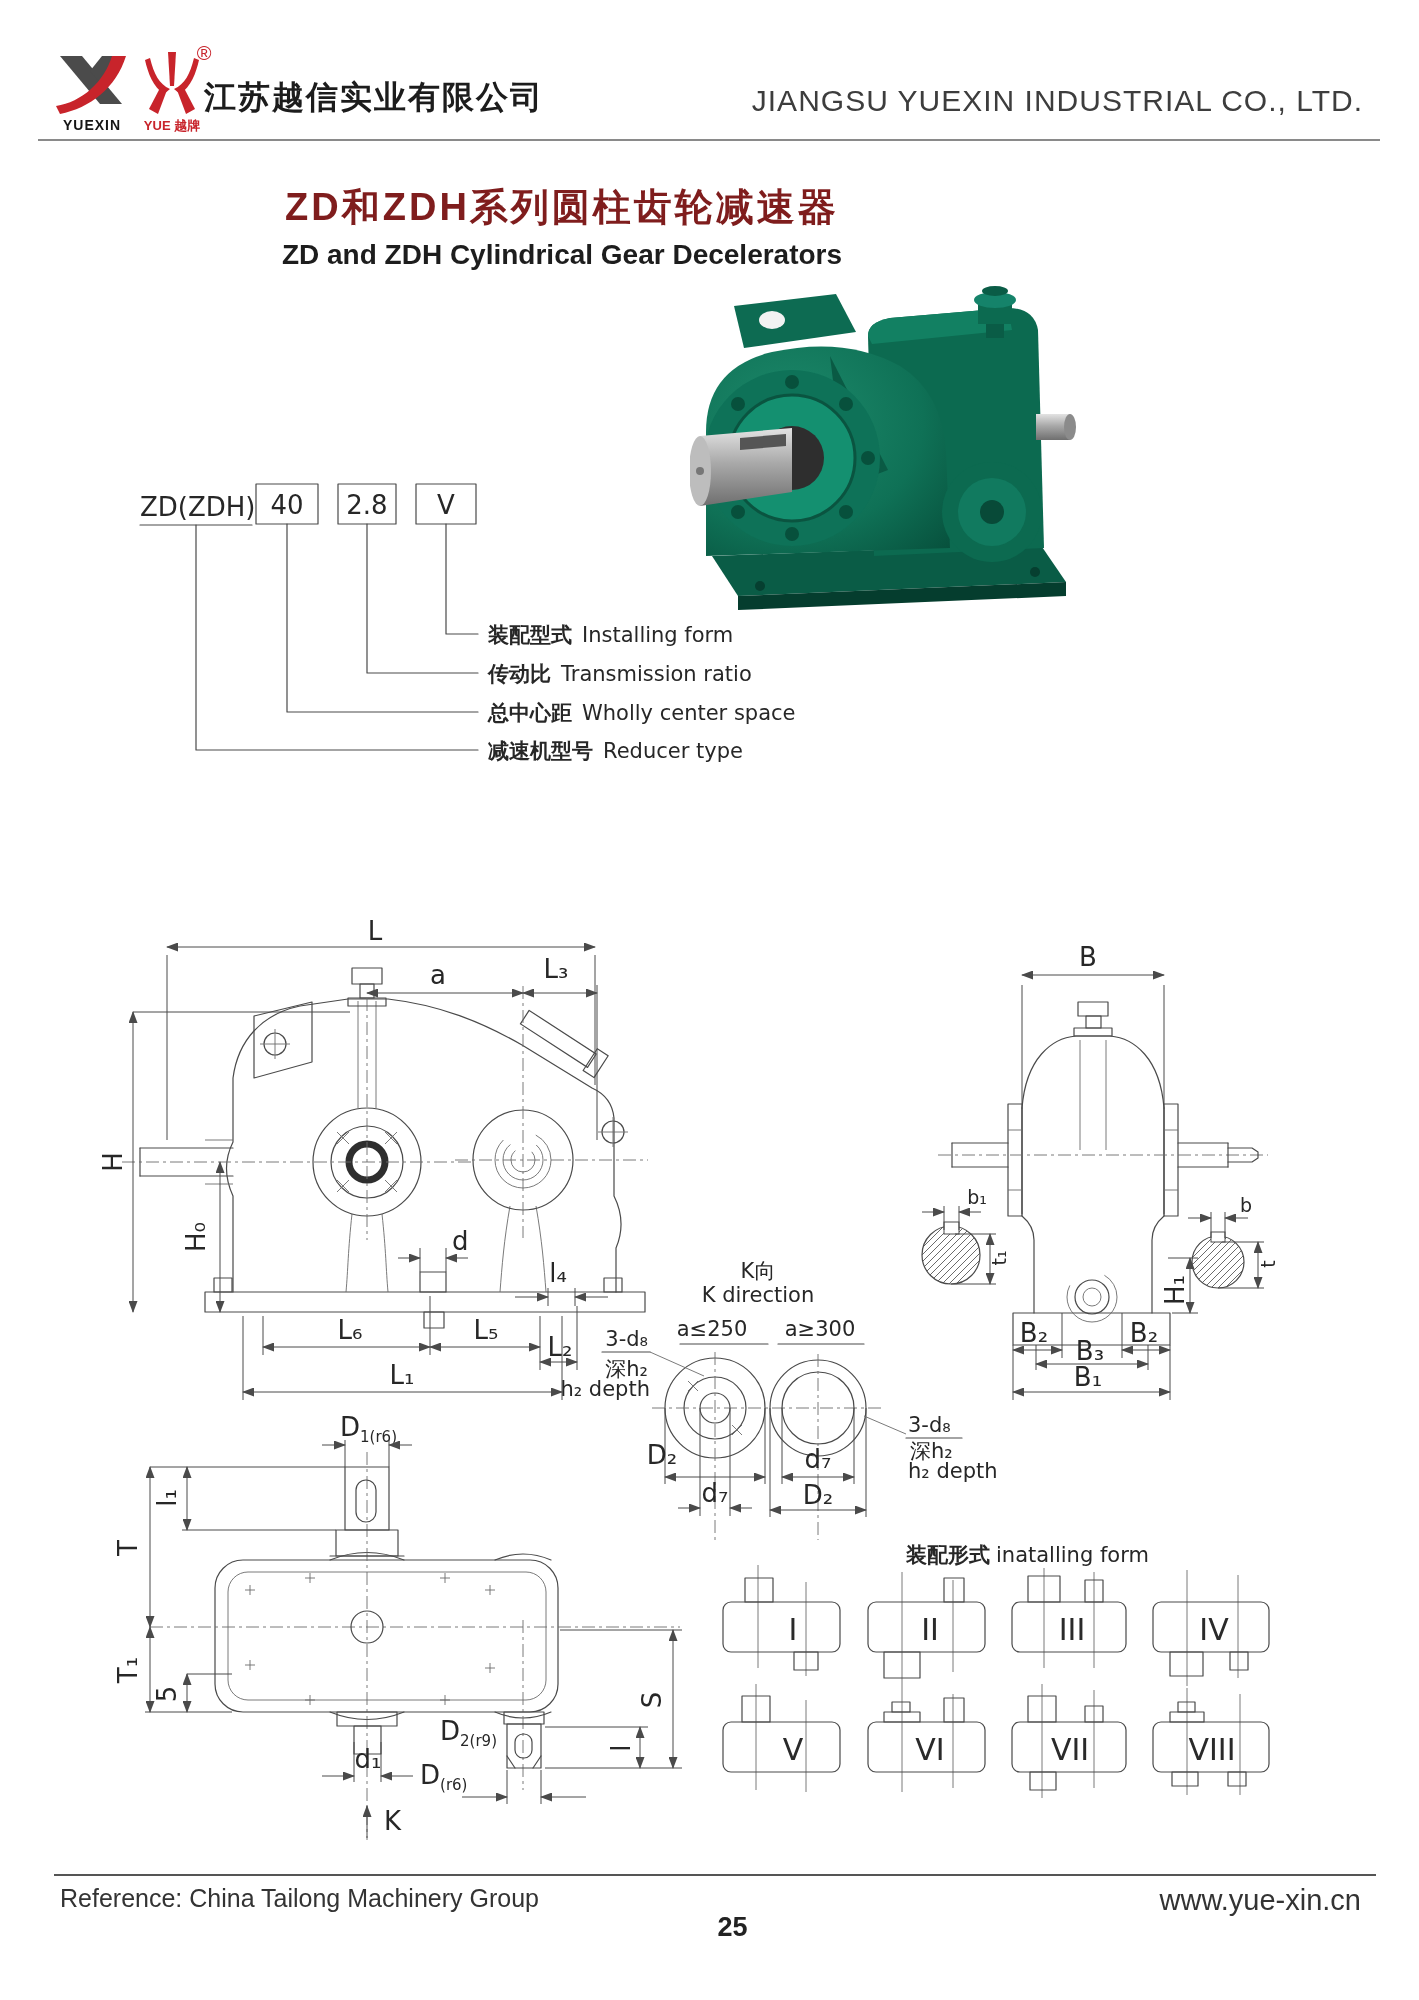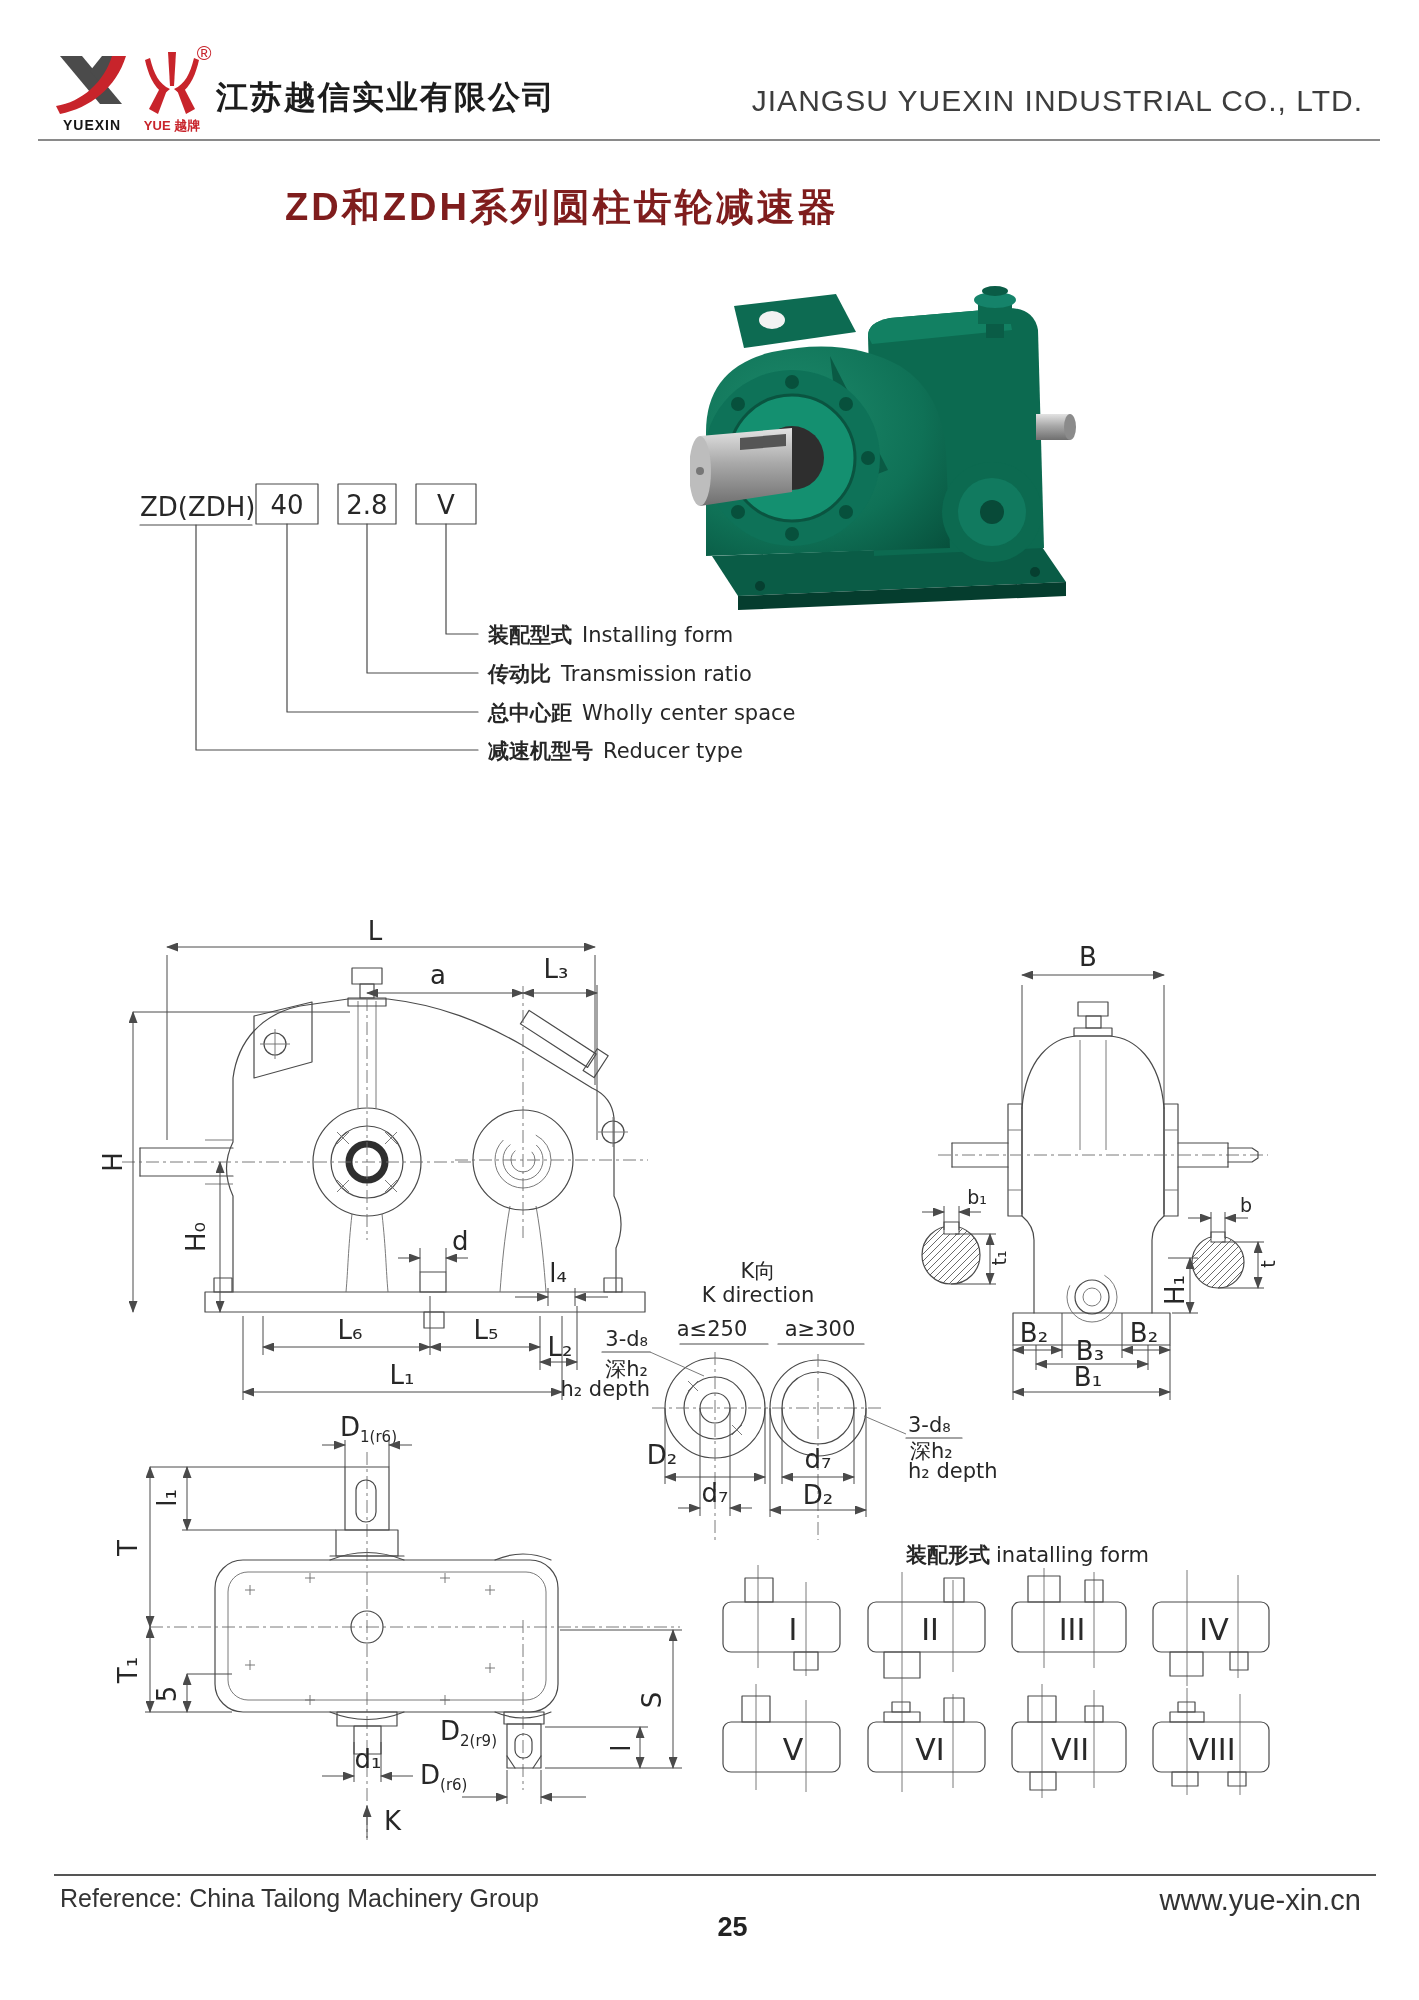--- a/index.html
+++ b/index.html
@@ -1,19 +1,19 @@
 <!DOCTYPE html>
 <html><head>
 <meta charset="utf-8">
 <style>
   html,body{margin:0;padding:0;background:#ffffff;}
   .page{position:relative;width:1419px;height:2000px;background:#fff;overflow:hidden;
         font-family:"Liberation Sans","DejaVu Sans",sans-serif;color:#222;}
   
-  .hdr-cn{position:absolute;left:216px;top:76px;font-size:32px;font-weight:bold;color:#1c1c1c;letter-spacing:2px;text-align:right;}
+  .hdr-cn{position:absolute;left:204px;top:76px;font-size:32px;font-weight:bold;color:#1c1c1c;letter-spacing:2px;text-align:right;}
   .hdr-en{position:absolute;right:56px;top:84px;font-size:30px;color:#3d3d3d;letter-spacing:1px;}
   .hdr-rule{position:absolute;left:38px;top:139px;width:1342px;height:2px;background:#8a8a8a;}
   
   .title-wrap{position:absolute;left:0;top:182px;width:1124px;text-align:center;}
   .title-cn{font-size:38px;font-weight:bold;color:#7f1d1d;letter-spacing:3px;}
   .title-en{font-size:28px;font-weight:bold;color:#1d1d1d;margin-top:6px;}
   
   svg{position:absolute;}
   .ln{stroke:#4a4a4a;stroke-width:1.2;fill:none;stroke-linejoin:round;stroke-linecap:round;}
   .lt{stroke:#6b6b6b;stroke-width:0.9;fill:none;}
@@ -52,20 +52,21 @@
     </g>
     <text x="152" y="18" text-anchor="middle" font-size="20" fill="#c8242b">®</text>
     <text x="120" y="88" text-anchor="middle" font-size="13" font-weight="bold" fill="#c8242b">YUE 越牌</text>
   </svg>
   <div class="hdr-cn">江苏越信实业有限公司</div>
   <div class="hdr-en">JIANGSU YUEXIN INDUSTRIAL CO., LTD.</div>
   <div class="hdr-rule"></div>
 
   <div class="title-wrap">
     <div class="title-cn">ZD和ZDH系列圆柱齿轮减速器</div>
+    <div class="title-en">ZD and ZDH Cylindrical Gear Decelerators</div>
   </div>
 
   <svg style="left:90px;top:360px;" width="760" height="420" viewBox="90 360 760 420">
     <text class="lbl" x="140" y="516" font-size="30">ZD(ZDH)</text>
     <line class="ln" x1="140" y1="525" x2="252" y2="525"></line>
     <rect class="ln" x="256" y="484" width="62" height="40"></rect>
     <rect class="ln" x="338" y="484" width="58" height="40"></rect>
     <rect class="ln" x="416" y="484" width="60" height="40"></rect>
     <text class="lbl" x="287" y="514" text-anchor="middle" font-size="27">40</text>
     <text class="lbl" x="367" y="514" text-anchor="middle" font-size="27">2.8</text>

